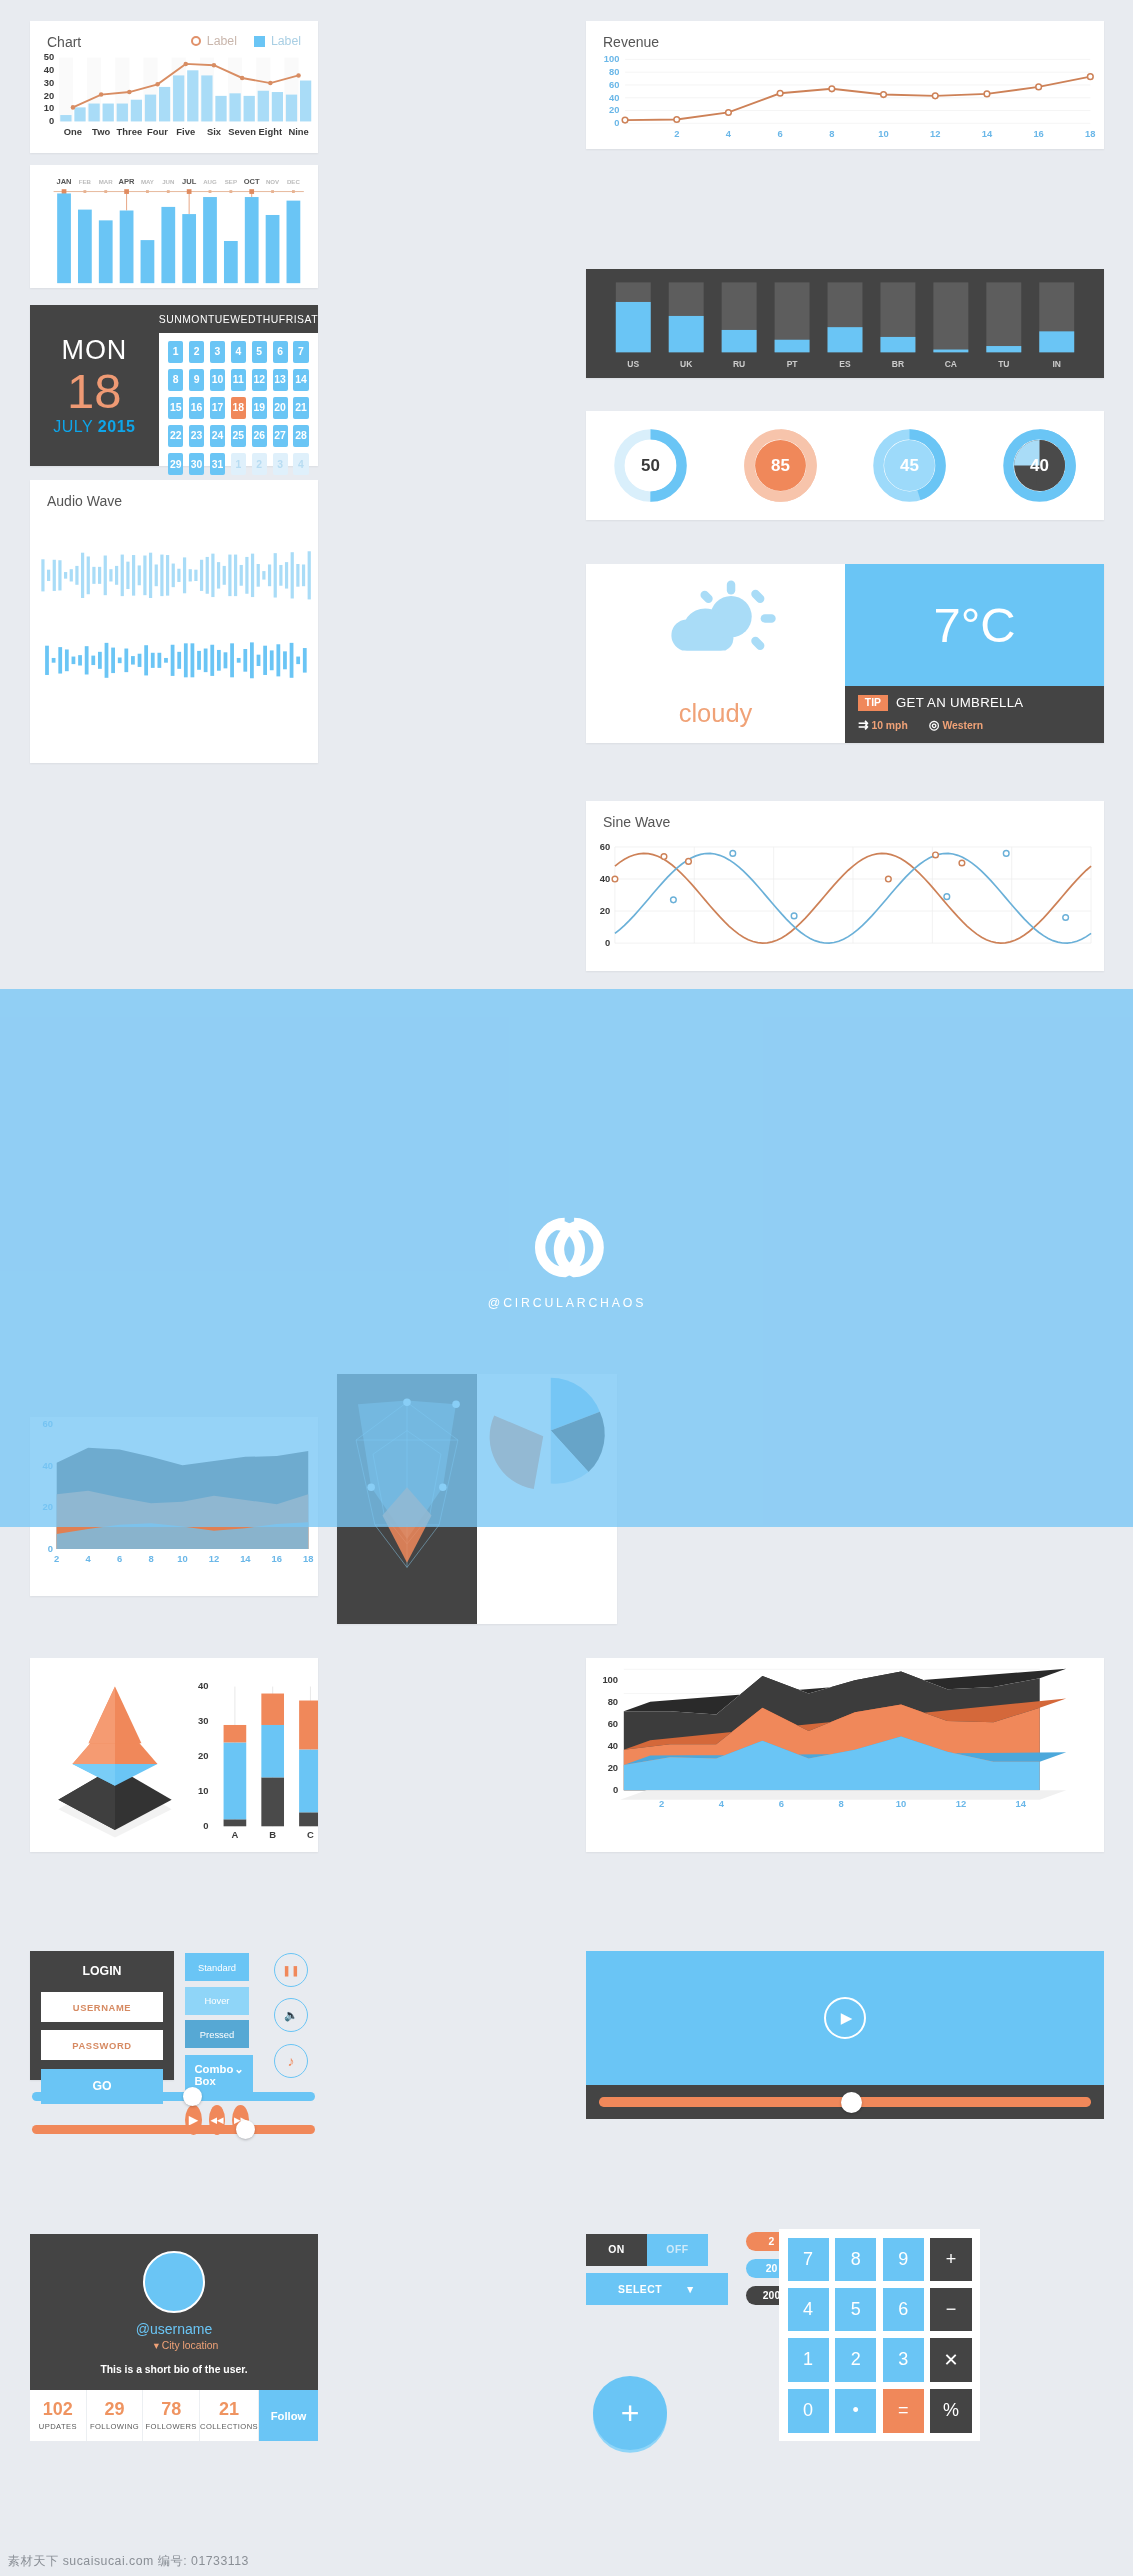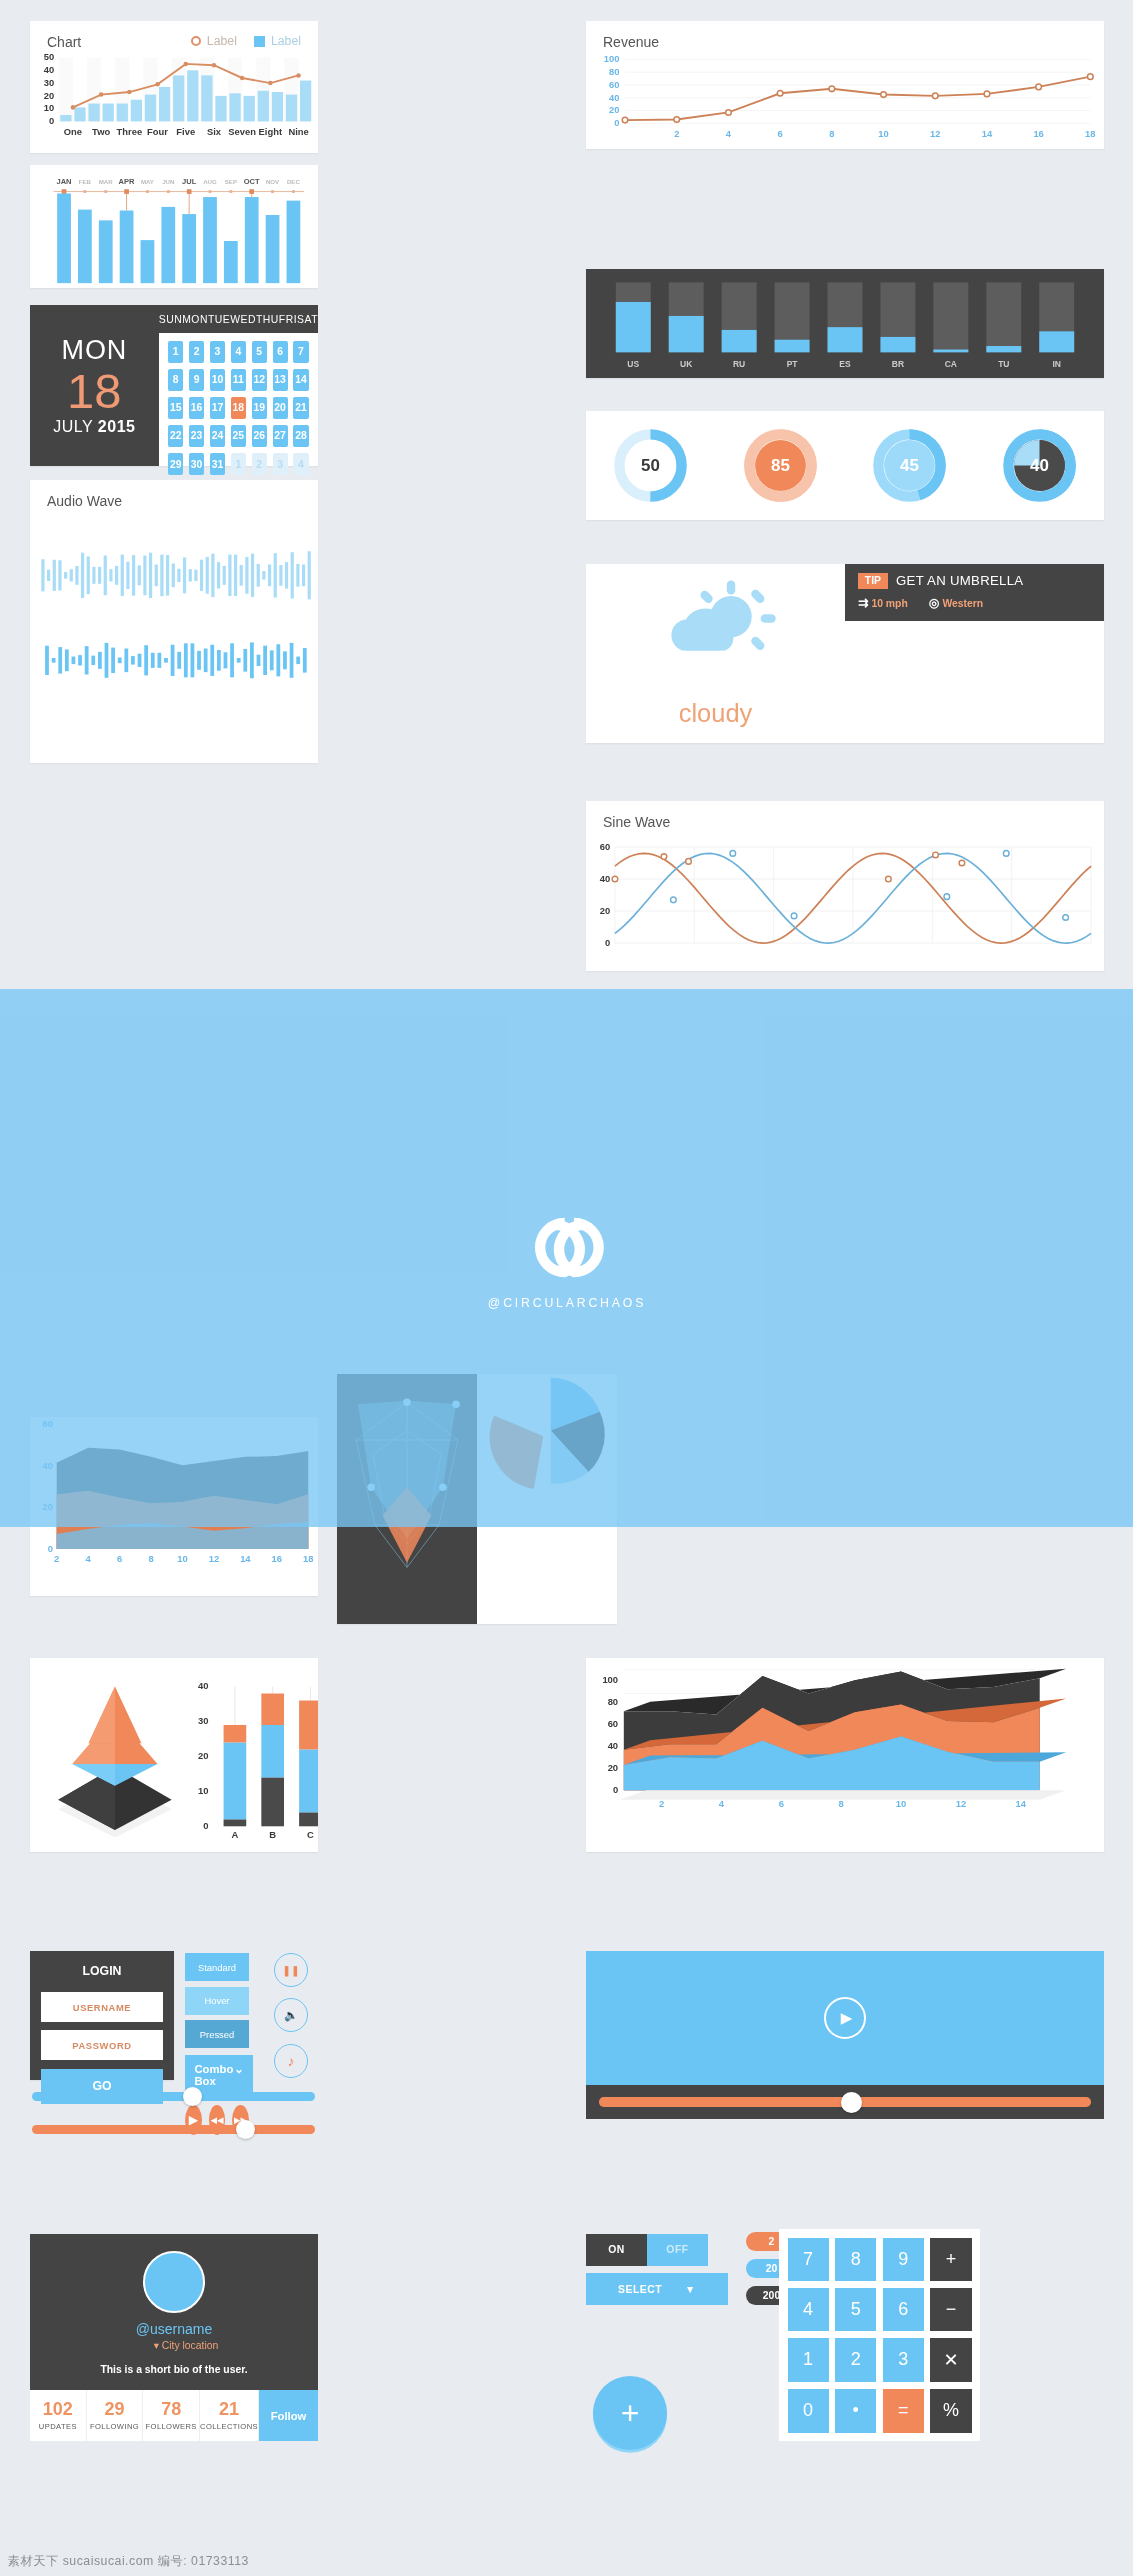--- a/index.html
+++ b/index.html
@@ -29,21 +29,21 @@
   .lg-l2 { color: #a9cfe4; }
 
   svg { display: block; }
   .ax { font-size: 10px; font-weight: bold; fill: #3a3a3a; }
   .axb { font-size: 10px; fill: #6ab7e8; font-weight: bold;}
 
   
   .cal-left { width:137px; background:#444; display:flex; flex-direction:column; justify-content:center; align-items:center; height:100%; }
   .cal-mon { font-size:27px; color:#fff; font-weight:300; letter-spacing:0.9px; }
   .cal-day { font-size:49px; color:#ef9a74; font-weight:200; line-height:1.05; }
-  .cal-yr { font-size:16px; color:#ffffff; font-weight:300; letter-spacing:0.5px;}
+  .cal-yr { font-size:16px; color:#0ea5e9; font-weight:300; letter-spacing:0.5px;}
   .cal-yr b { font-weight: 700; }
   .cal-right { flex:1; background:#fff; }
   .cal-head { display:grid; grid-template-columns:repeat(7,1fr); background:#444; }
   .cal-head div { text-align:center; color:#fff; font-size:10.4px; padding:8.5px 0; font-weight:400; letter-spacing:0.5px;}
   .cal-grid { display:grid; grid-template-columns:repeat(7,1fr); gap:5.7px; padding:7.6px 9.4px; }
   .cal-cell { background:#6ac5f5; color:#fff; text-align:center; font-size:10.4px; font-weight:bold; padding:5.7px 0; border-radius:1.9px;}
   .cal-cell.today { background:#f0885a; }
   .cal-cell.mut { background:#dff0fb; color:#b7dcf2; }
 
   
@@ -452,20 +452,21 @@
             <line x1="112" y1="66" x2="117" y2="71"></line>
             <line x1="58" y1="17" x2="62" y2="21"></line>
           </g>
           <path d="M34 76 a17 17 0 0 1 4 -33 a24 24 0 0 1 44 7 a15 15 0 0 1 -2 26 Z"></path>
           <rect x="32" y="62" width="50" height="14" rx="7"></rect>
         </g>
       </svg>
       <div class="w-label">cloudy</div>
     </div>
     <div class="w-right">
+      <div class="w-temp">7°C</div>
       <div class="w-info">
         <div class="w-tip">
           <span class="tip-badge">TIP</span>
           <span class="w-tip-txt">GET AN UMBRELLA</span>
         </div>
         <div class="w-meta">
           <span><span class="ic">⇉</span>
             <span>10 mph</span></span>
           <span><span class="ic">◎</span>
             <span>Western</span></span>

